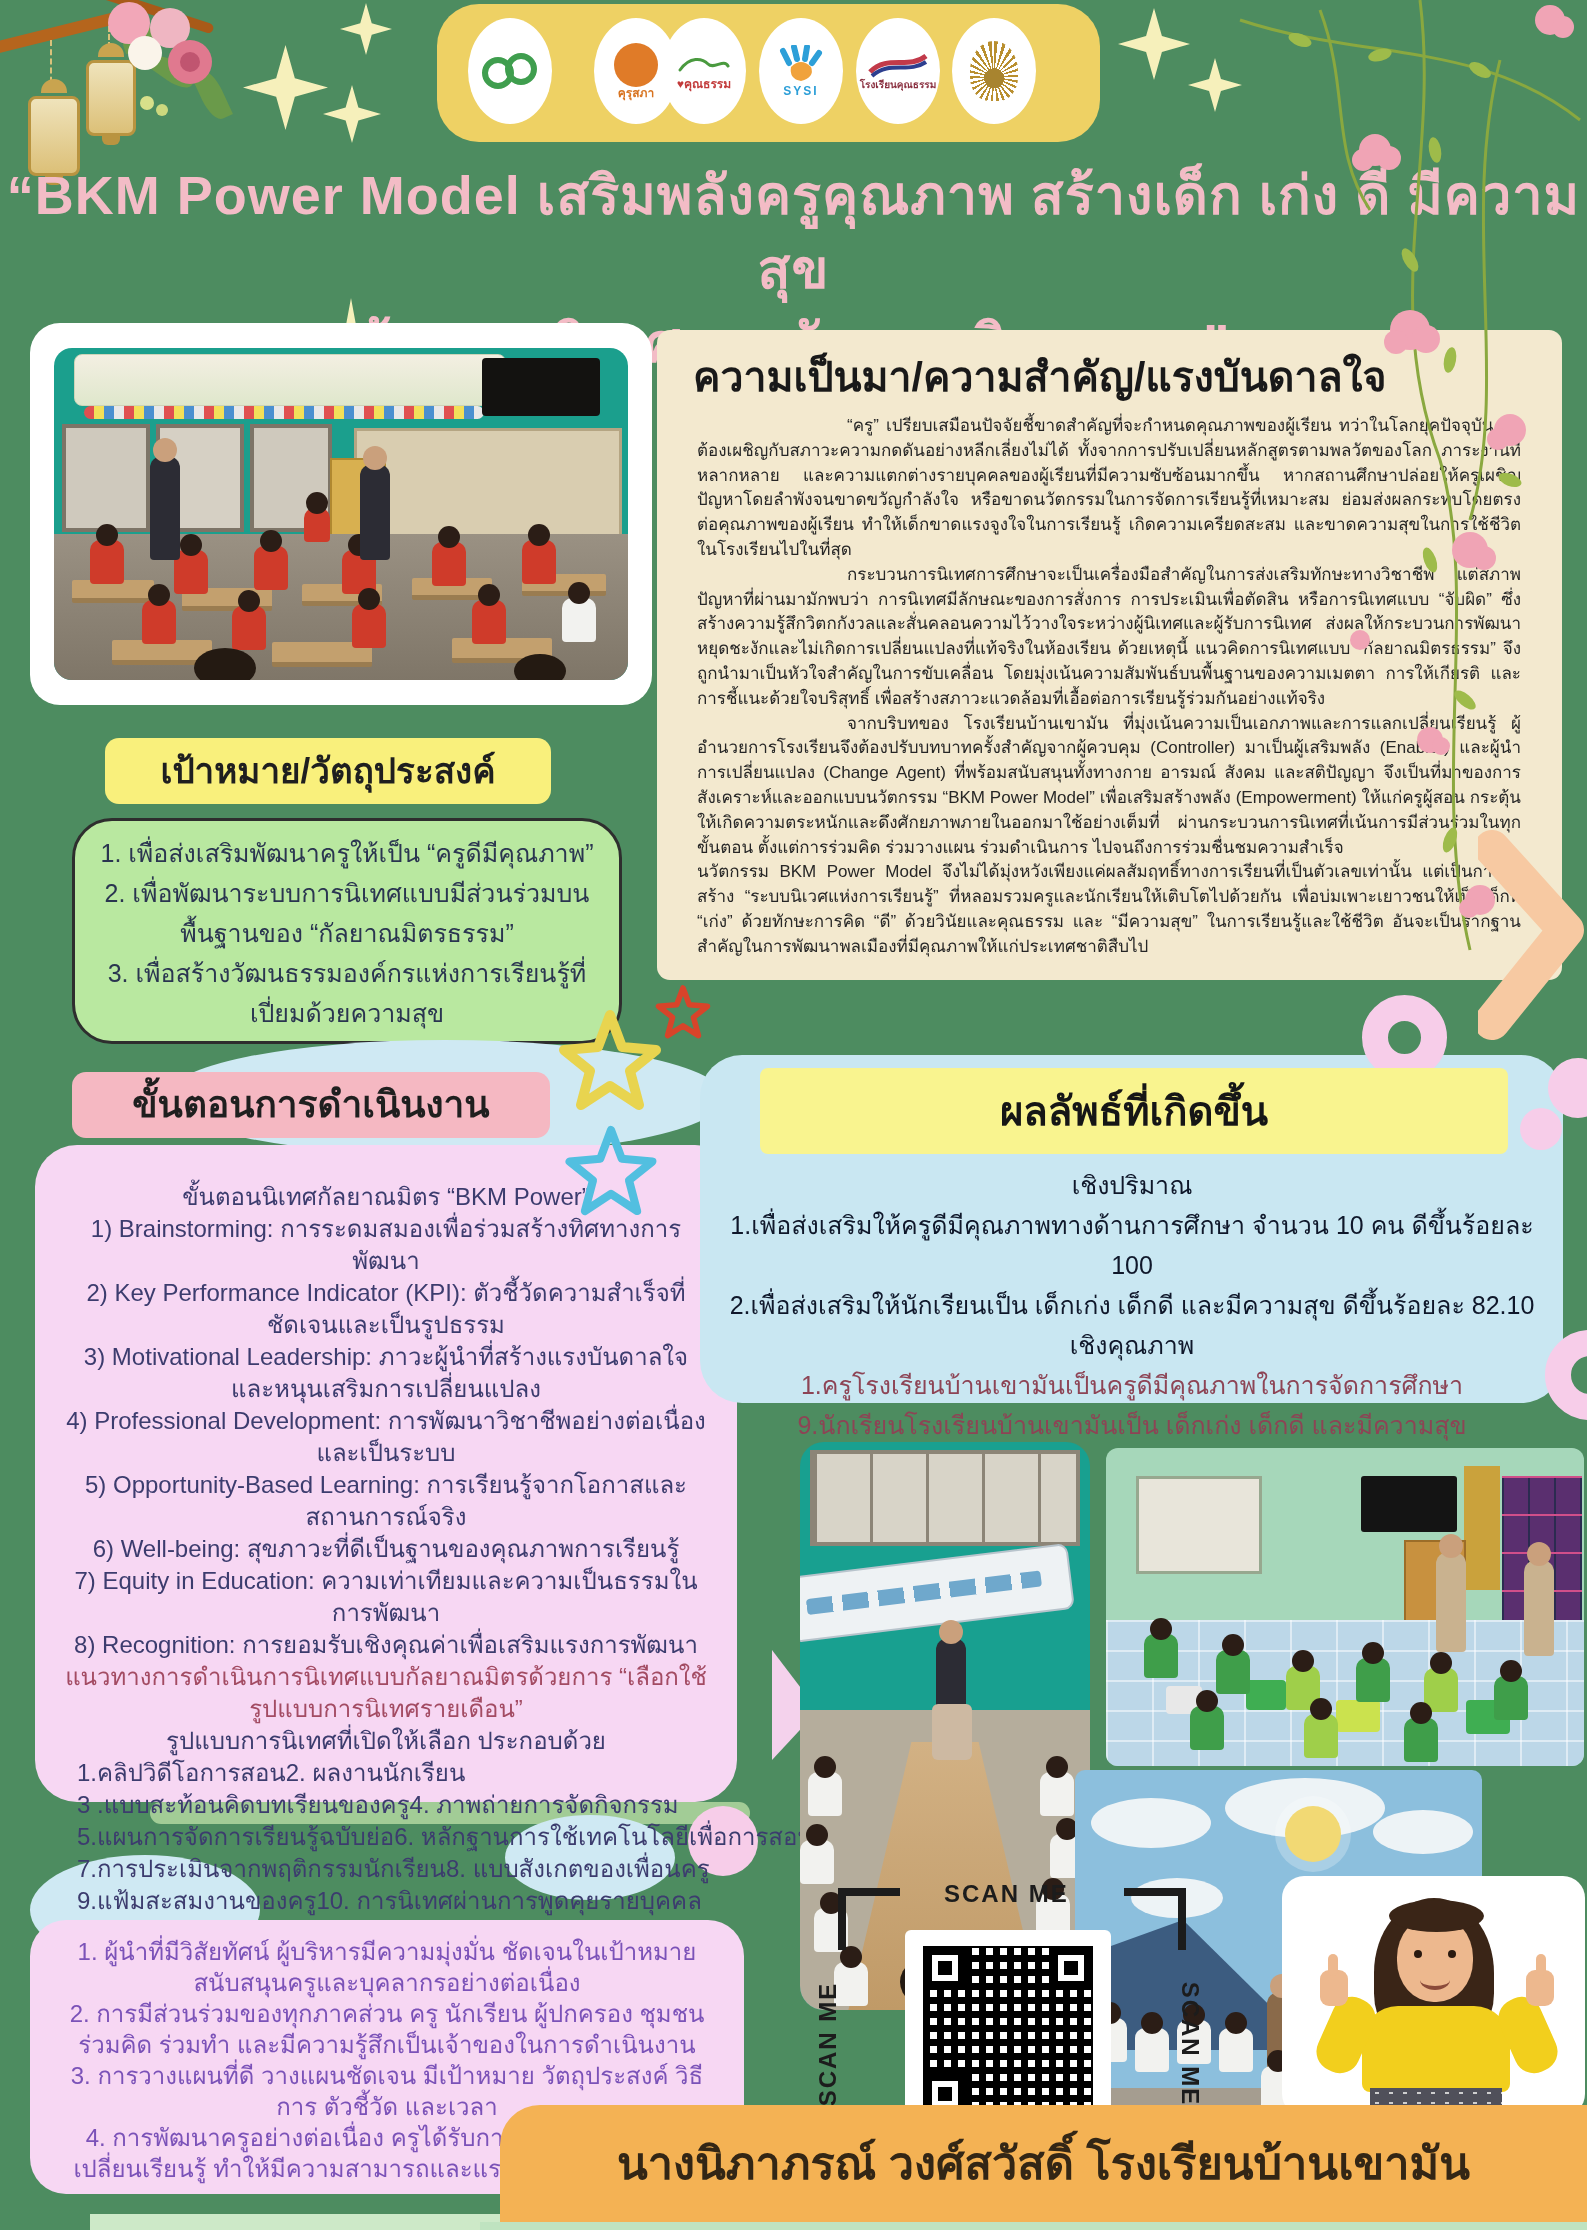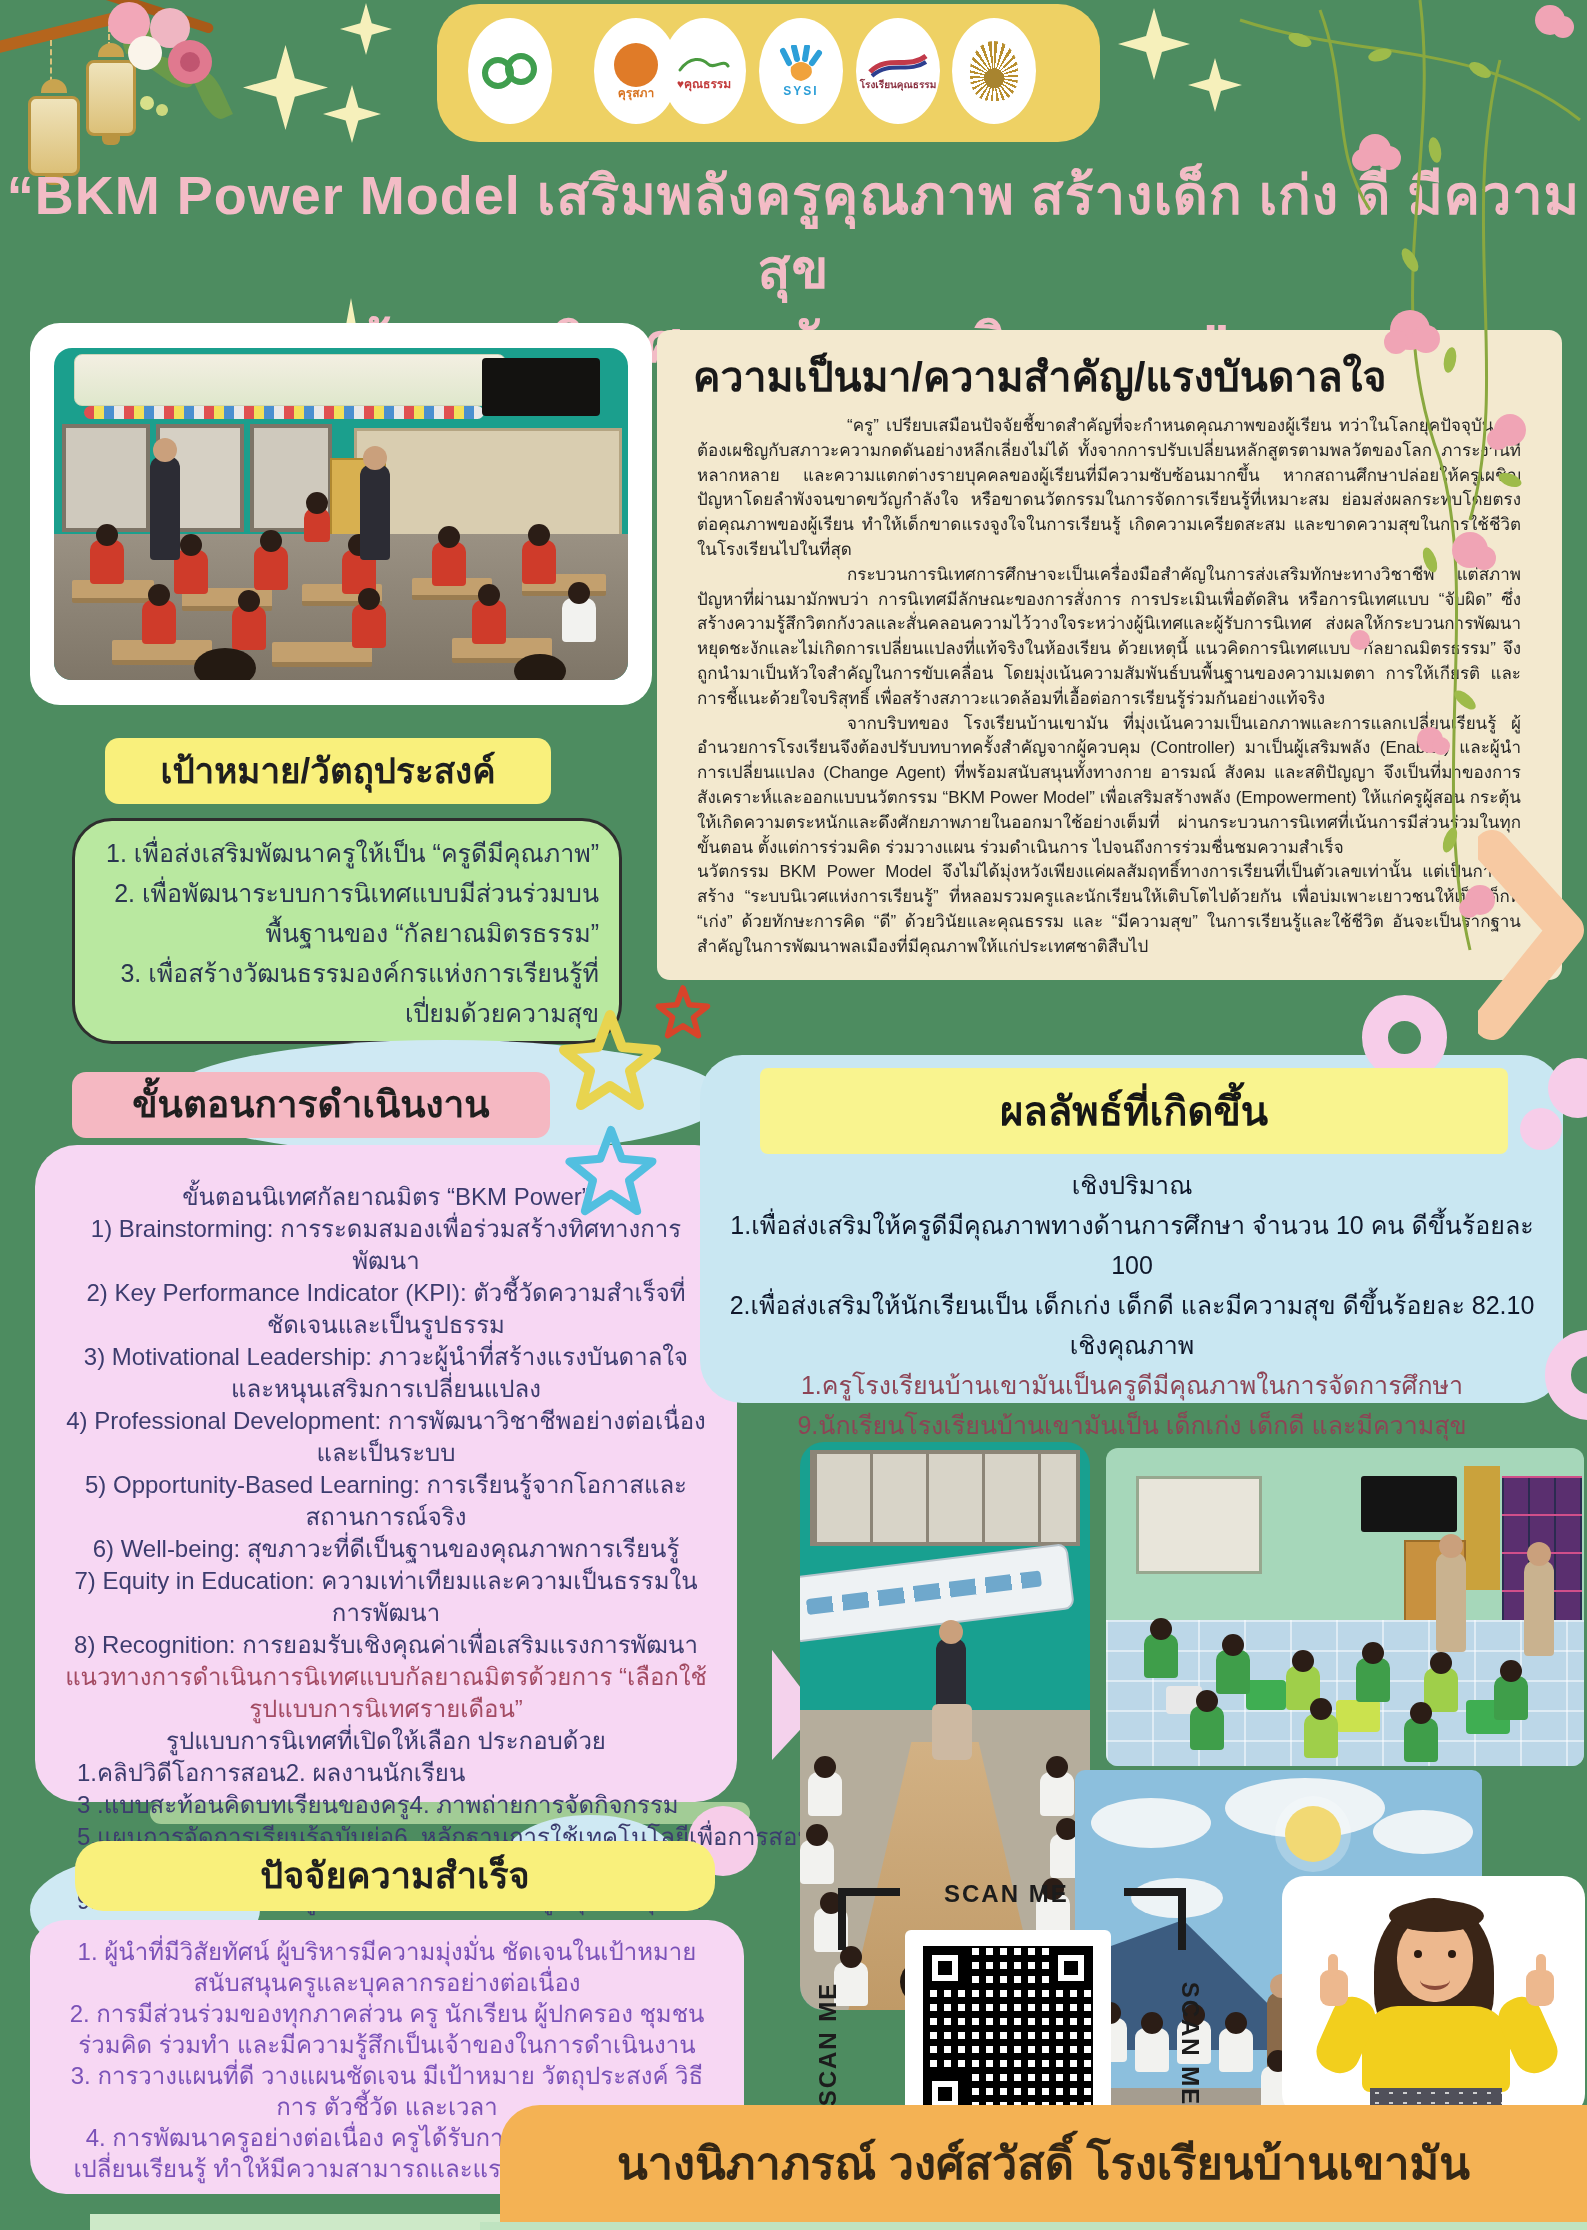--- a/index.html
+++ b/index.html
@@ -27,21 +27,21 @@
   .leaf{position:absolute;background:#6a9a4a;border-radius:50% 0 50% 0;transform:rotate(35deg)}
   .pinkblob{position:absolute;background:#f7cde9;border-radius:50%}
   .bluedec{position:absolute;background:#cfe9f3;border-radius:50%}
   
   #photo-card{position:absolute;left:30px;top:323px;width:622px;height:382px;background:#fff;border-radius:30px}
   .photo{position:absolute;overflow:hidden}
   #photo-main{left:54px;top:348px;width:574px;height:332px;border-radius:18px;background:#1b9f8d}
   #goals-head{position:absolute;left:105px;top:738px;width:446px;height:66px;background:#f9f07c;border-radius:14px;
               text-align:center;line-height:66px;font-size:35px;font-weight:bold;color:#1f1f1f}
   #goals-box{position:absolute;left:72px;top:818px;width:550px;height:226px;background:#b9e8a0;border:3px solid #2e2e2e;
-             border-radius:40px;color:#2a3550;font-size:25px;line-height:40px;text-align:right;padding:12px 20px 0;box-sizing:border-box}
+             border-radius:40px;color:#2a3550;font-size:25px;line-height:40px;text-align:center;padding:12px 20px 0;box-sizing:border-box}
   #steps-head{position:absolute;left:72px;top:1072px;width:478px;height:66px;background:#f5b8c2;border-radius:14px;
               text-align:center;line-height:66px;font-size:37px;font-weight:bold;color:#1f1f1f;z-index:3}
   #steps-box{position:absolute;left:35px;top:1145px;width:702px;height:657px;background:#f7d7f3;border-radius:42px;
              color:#3c3c6e;font-size:24px;line-height:32px;text-align:center;padding:36px 28px 0;box-sizing:border-box;z-index:3}
   .maroon{color:#a34b63}
   .optrow{display:flex;padding:0 14px}
   .optrow span{white-space:nowrap}
   #success-head{position:absolute;left:75px;top:1841px;width:640px;height:70px;background:#f9f07c;border-radius:28px;
                 text-align:center;line-height:70px;font-size:36px;font-weight:bold;color:#1f1f1f;z-index:3}
   #success-box{position:absolute;left:30px;top:1920px;width:714px;height:274px;background:#f7d7f3;border-radius:36px;
@@ -316,21 +316,20 @@
     <div class="optrow">
         <span>9.แฟ้มสะสมงานของครู</span>
         <span>10. การนิเทศผ่านการพูดคุยรายบุคคล</span>
       </div>
   </div>
 
   <div class="abs greenstrip" style="left:150px;top:1802px;width:600px;height:22px;border-radius:11px;background:#a2cc96;z-index:2"></div>
   <div class="bluedec" style="left:30px;top:1855px;width:230px;height:110px;z-index:2"></div>
   <div class="bluedec" style="left:505px;top:1815px;width:170px;height:85px;z-index:2"></div>
   <div class="pinkblob" style="left:688px;top:1806px;width:70px;height:70px;z-index:2"></div>
-  <div id="success-head">ปัจจัยความสำเร็จ</div>
   <div id="success-box">
     <div>1. ผู้นำที่มีวิสัยทัศน์ ผู้บริหารมีความมุ่งมั่น ชัดเจนในเป้าหมาย สนับสนุนครูและบุคลากรอย่างต่อเนื่อง</div>
     <div>2. การมีส่วนร่วมของทุกภาคส่วน ครู นักเรียน ผู้ปกครอง ชุมชน ร่วมคิด ร่วมทำ และมีความรู้สึกเป็นเจ้าของในการดำเนินงาน</div>
     <div>3. การวางแผนที่ดี วางแผนชัดเจน มีเป้าหมาย วัตถุประสงค์ วิธีการ ตัวชี้วัด และเวลา</div>
     <div>4. การพัฒนาครูอย่างต่อเนื่อง ครูได้รับการอบรม นิเทศ แลกเปลี่ยนเรียนรู้ ทำให้มีความสามารถและแรงจูงใจในการพัฒนา</div>
   </div>
 
   <div id="cream">
     <div id="cream-title">ความเป็นมา/ความสำคัญ/แรงบันดาลใจ</div>
     <div id="cream-body">

